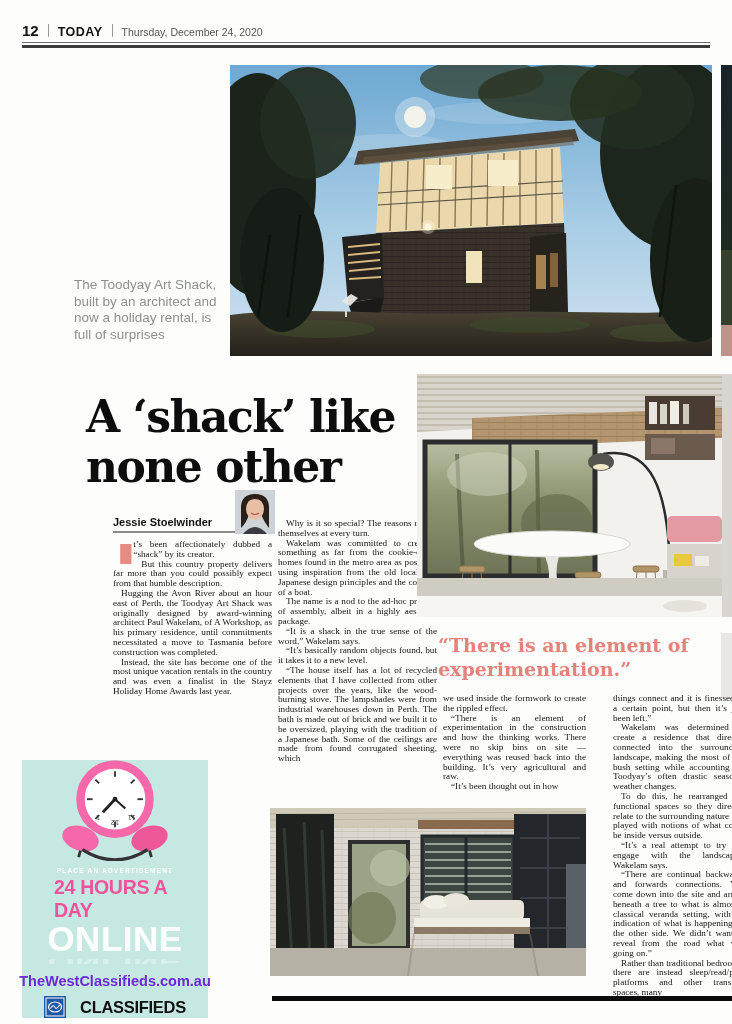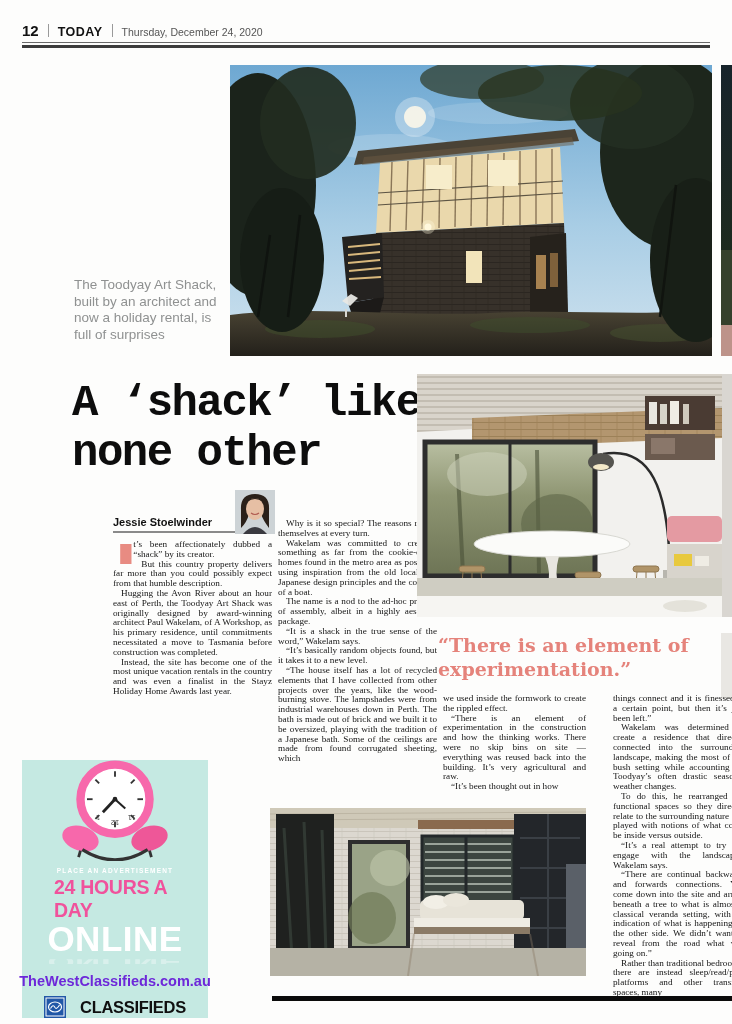--- a/index.html
+++ b/index.html
@@ -156,21 +156,21 @@
     <ellipse cx="252" cy="14" rx="62" ry="20" fill="#2c3823" opacity=".7"></ellipse>
   </svg>
 
   <div class="sliver" style="top:65px;height:185px;background:linear-gradient(#17242b,#1d2a1f);"></div>
   <div class="sliver" style="top:250px;height:75px;background:#35402c;"></div>
   <div class="sliver" style="top:325px;height:31px;background:#bd938a;"></div>
   <div class="sliver" style="top:374px;height:243px;background:#d9d6d1;"></div>
   <div class="sliver" style="top:633px;height:66px;background:#e9e7e3;"></div>
 
   <div class="caption">The Toodyay Art Shack, built by an architect and now a holiday rental, is full of surprises</div>
-  <h1 class="headline" style="margin:0;font-family:Liberation Mono, monospace;">A ‘shack’ like none other</h1>
+  <h1 class="headline" style="margin:14px;">A ‘shack’ like none other</h1>
 
   <div class="byline">
     <span class="name">Jessie Stoelwinder</span>
     <div class="brule"></div>
     <svg width="40" height="44" viewBox="0 0 40 44" role="img">
       <rect width="40" height="44" fill="#cdd3d6"></rect>
       <path d="M6,20 Q5,4 20,4 Q35,4 34,20 L34,38 Q28,30 26,24 L14,24 Q12,32 6,38 Z" fill="#2a2019"></path>
       <ellipse cx="20" cy="19" rx="9" ry="11" fill="#e6bfa4"></ellipse>
       <path d="M12,12 Q20,6 28,12 Q26,8 20,8 Q14,8 12,12" fill="#2a2019"></path>
       <path d="M16,23 Q20,26 24,23" stroke="#b05a50" stroke-width="1.2" fill="none"></path>

